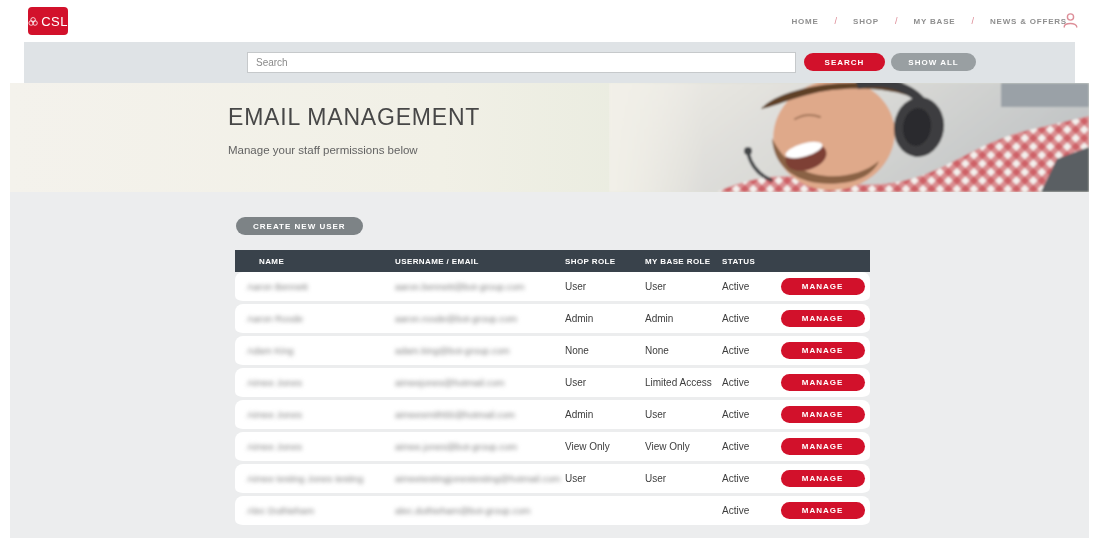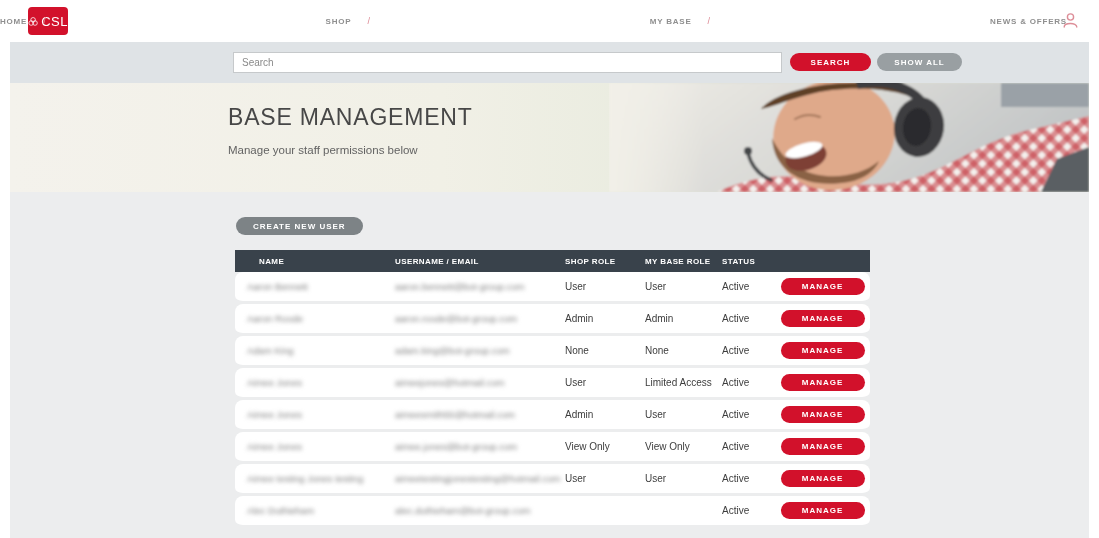--- a/index.html
+++ b/index.html
@@ -6,29 +6,29 @@
   html,body { width:1099px; height:538px; overflow:hidden; background:#ffffff;
     font-family:"Liberation Sans", sans-serif; }
 
   
   .topbar { position:relative; height:42px; background:#ffffff; }
   .logo { position:absolute; left:28px; top:7px; width:40px; height:28px;
     background:#d2112b; border-radius:4px; display:flex; align-items:center;
     justify-content:center; gap:3px; cursor:pointer; }
   .logo-text { color:#fff; font-size:13px; letter-spacing:0.5px; font-weight:400; }
   .main-nav { position:absolute; left:0; right:0; top:0; height:42px;
-    display:flex; align-items:center; justify-content:space-between; }
+    display:flex; align-items:center; justify-content:flex-end; }
   .nav-item-wrap { display:flex; align-items:center; }
   .nav-link { font-size:8px; font-weight:700; letter-spacing:0.8px; color:#8f8f8f;
     text-decoration:none; text-transform:uppercase; cursor:pointer; }
   .nav-sep { font-size:9px; color:#dd8a95; margin:0 16px; }
   .account { position:absolute; right:19px; top:11px; width:19px; height:19px; cursor:pointer; }
 
   
-  .search-band { position:relative; margin:0 10px; height:41px; background:#dfe3e6; }
+  .search-band { position:relative; margin:0 24px; height:41px; background:#dfe3e6; }
   .search-input { position:absolute; left:223px; top:10px; width:549px; height:21px;
     border:1px solid #c6c9cb; background:#fff; font-size:10px; color:#444;
     padding:0 8px; outline:none; font-family:"Liberation Sans", sans-serif; }
   .search-input::placeholder { color:#8a8a8a; }
   .btn { border:none; color:#fff; font-weight:700; font-size:8px;
     letter-spacing:1px; text-transform:uppercase; cursor:pointer;
     font-family:"Liberation Sans", sans-serif; }
   .btn-search { position:absolute; left:780px; top:11px; width:81px; height:18px;
     background:#d2112b; border-radius:9px; }
   .btn-showall { position:absolute; left:867px; top:11px; width:85px; height:18px;
@@ -159,21 +159,21 @@
       <ellipse cx="308" cy="44" rx="14" ry="19" fill="#2b2b2d" transform="rotate(8 308 44)"></ellipse>
 
       <path d="M162,97 C150,92 142,82 139,70" stroke="#44464a" stroke-width="3.5" fill="none" stroke-linecap="round"></path>
       <circle cx="139" cy="68" r="4" fill="#44464a"></circle>
 
       <path d="M448,76 L480,64 L480,109 L432,109 Z" fill="#5a5f63"></path>
 
       <rect x="0" y="0" width="95" height="109" fill="url(#fadeL)"></rect>
     </g>
   </svg>
-  <h1 class="hero-title">BASE MANAGEMENT</h1>
+  <h1 class="hero-title">EMAIL MANAGEMENT</h1>
   <p class="hero-subtitle">Manage your staff permissions below</p>
 </section>
 
 <main class="main">
   <button class="btn btn-create">CREATE NEW USER</button>
 
   <div class="table">
     <div class="thead">
       <div class="th">NAME</div>
       <div class="th">USERNAME / EMAIL</div>

